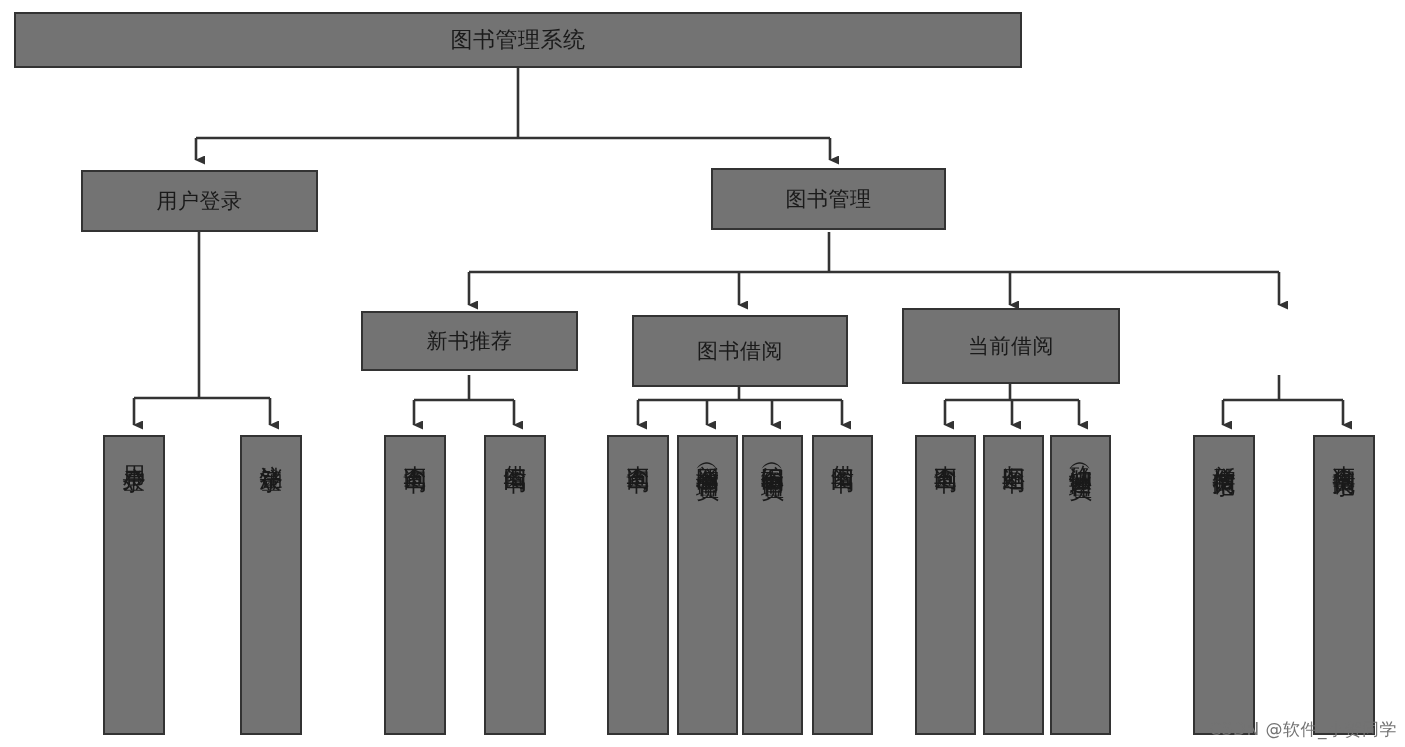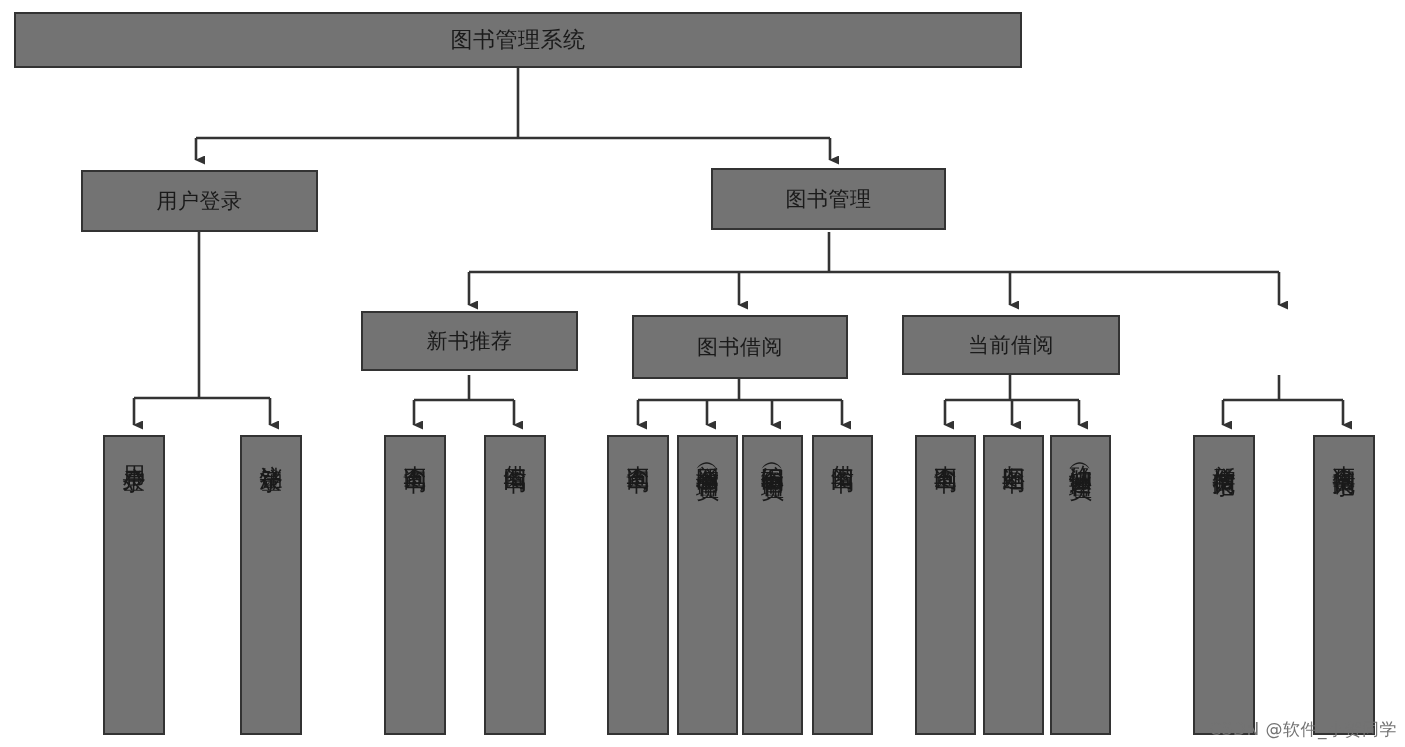--- a/index.html
+++ b/index.html
@@ -136,24 +136,24 @@
   <div class="node horizontal" style="left:81px; top:170px; width:237px; height:62px;">
     <span class="label">用户登录</span>
   </div>
   <div class="node horizontal" style="left:711px; top:168px; width:235px; height:62px;">
     <span class="label">图书管理</span>
   </div>
 
   <div class="node horizontal" style="left:361px; top:299px; width:217px; height:60px;margin-top:12px;">
     <span class="label">新书推荐</span>
   </div>
-  <div class="node horizontal" style="left:632px; top:315px; width:216px; height:64px;">
+  <div class="node horizontal" style="left:632px; top:315px; width:216px; height:72px;">
     <span class="label">图书借阅</span>
   </div>
-  <div class="node horizontal" style="left:902px; top:315px; width:218px; height:60px;">
+  <div class="node horizontal" style="left:902px; top:308px; width:218px; height:76px;">
     <span class="label">当前借阅</span>
   </div>
 
   <div class="node vertical" style="left:103px; top:435px; width:62px; height:300px;">
     <span class="label">用户登录</span>
   </div>
   <div class="node vertical" style="left:240px; top:435px; width:62px; height:300px;">
     <span class="label">注销登录</span>
   </div>
 

